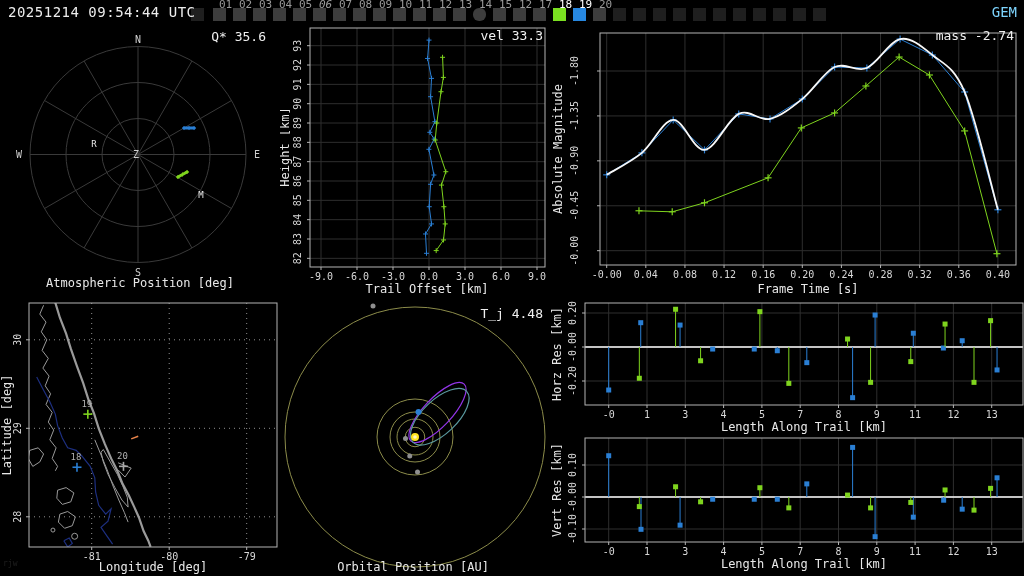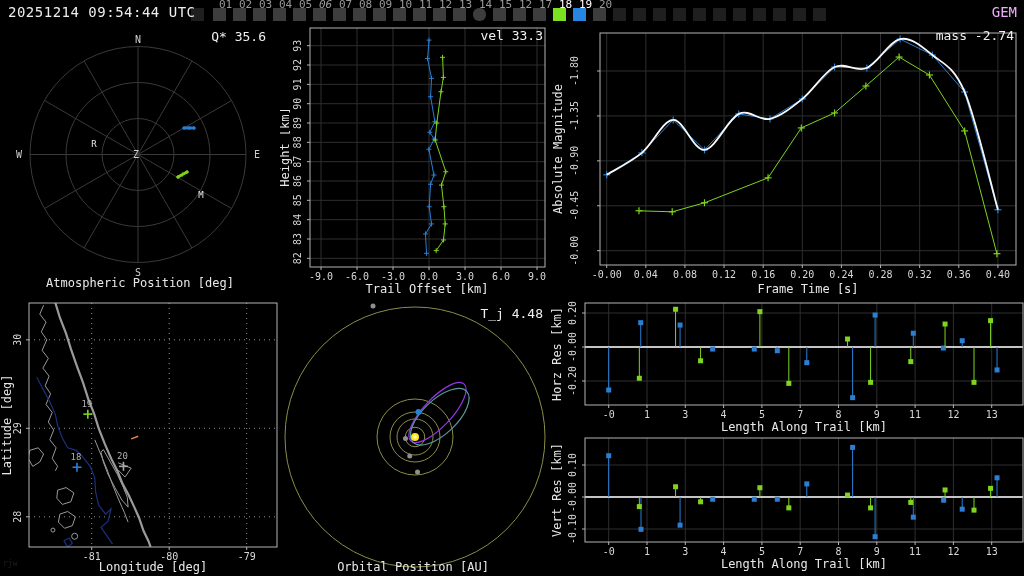--- a/index.html
+++ b/index.html
@@ -1,20 +1,20 @@
 <!DOCTYPE html>
 <html><head>
 <meta charset="utf-8">
 <style>
   html,body{margin:0;padding:0;background:#000;}
   #screen{position:relative;width:1024px;height:576px;background:#000;overflow:hidden;
           font-family:"DejaVu Sans Mono",monospace;}
   #statusbar{position:absolute;left:0;top:0;width:1024px;height:25px;}
   #timestamp{position:absolute;left:8px;top:4px;font-size:14px;color:#ededed;letter-spacing:.5px;white-space:pre;}
-  #shower{position:absolute;right:7px;top:4px;font-size:14px;color:#f0abfc;}
+  #shower{position:absolute;right:7px;top:4px;font-size:14px;color:#7dd3fc;}
   #frames{position:absolute;left:0;top:0;width:1024px;height:25px;}
   .fcell{position:absolute;top:8px;width:13px;height:13px;background:#3d3d3d;}
   .fcell.empty{background:#1f1f1f;}
   .fcell span{position:absolute;left:6px;top:-7px;font-size:11px;line-height:7px;color:#9a9a9a;white-space:nowrap;}
   .fcell.hl span{color:#fff;}
   svg{position:absolute;display:block;}
   #sky{left:0;top:25px;}   #trail{left:280px;top:25px;} #light{left:550px;top:25px;}
   #map{left:0;top:300px;}  #orbit{left:280px;top:300px;} #res{left:550px;top:300px;}
   #wm{position:absolute;left:3px;top:559px;font-size:8px;color:#1f1f1f;}
   text{font-family:"DejaVu Sans Mono",monospace;}

